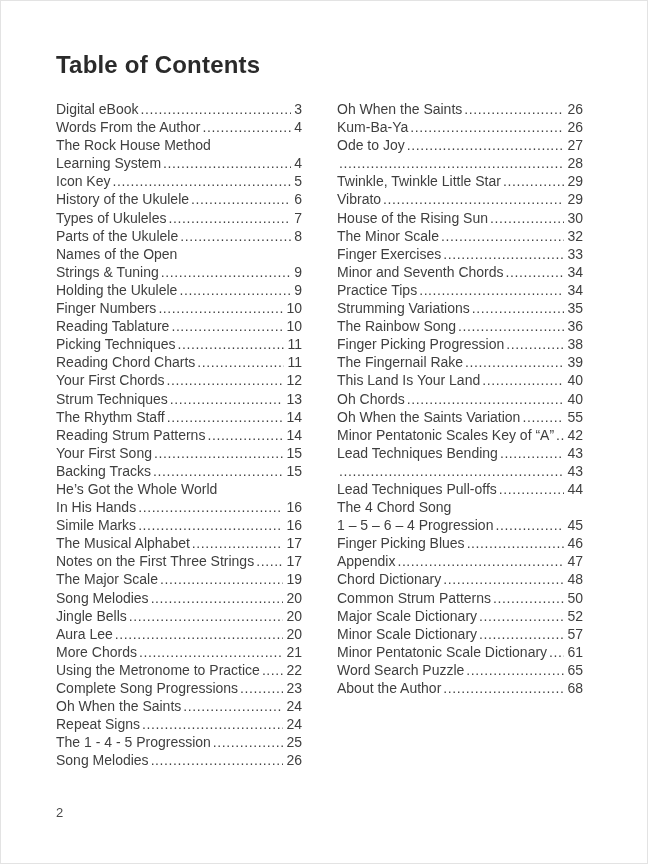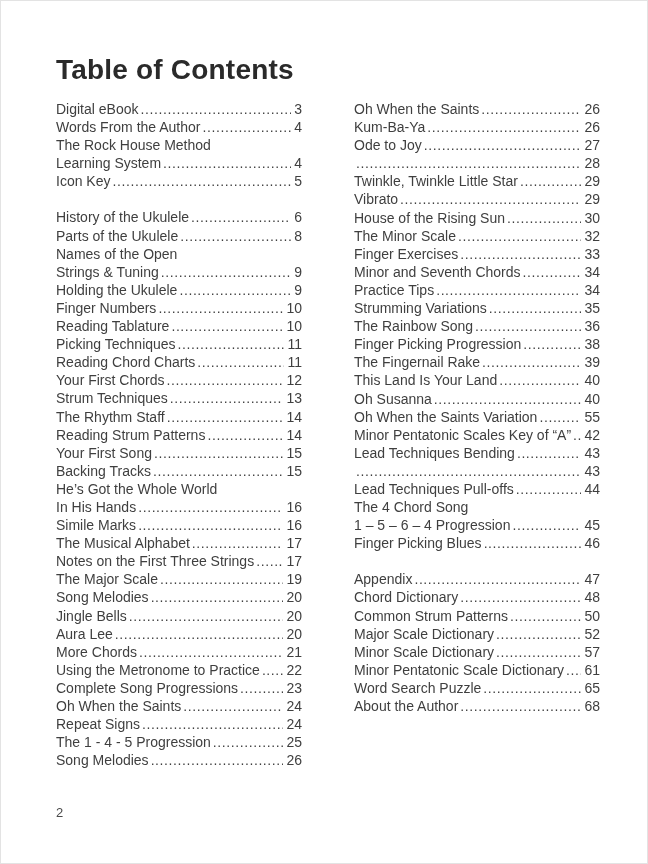--- a/index.html
+++ b/index.html
@@ -15,39 +15,38 @@
     border: 1px solid #e3e3e3;
     box-sizing: border-box;
     font-family: "Liberation Sans", sans-serif;
     color: #3f3f3f;
     overflow: hidden;
   }
   .page-title {
     position: absolute;
     top: 34px;
     left: 55px;
-    font-size: 28px;
+    font-size: 24px;
     font-weight: bold;
     color: #2a2a2a;
     letter-spacing: 0.2px;
   }
   .toc {
     position: absolute;
     top: 99px;
     left: 55px;
     width: 533px;
     display: flex;
-    gap: 52px;
+    gap: 35px;
   }
   .toc-col {
     width: 246px;
     flex: 0 0 246px;
   }
   .toc-block + .toc-block {
-    margin-top: 18px;
   }
   .toc-entry {
     display: flex;
     font-size: 14px;
     line-height: 18.1px;
     white-space: nowrap;
   }
   .toc-label {
     flex: 0 0 auto;
   }
@@ -106,20 +105,25 @@
             <span class="toc-page">5</span>
           </div>
         </div>
         <div class="toc-block">
           <div class="toc-entry">
             <span class="toc-label">History of the Ukulele</span>
             <span class="toc-dots"></span>
             <span class="toc-page">6</span>
           </div>
           <div class="toc-entry">
+            <span class="toc-label">Types of Ukuleles</span>
+            <span class="toc-dots"></span>
+            <span class="toc-page">7</span>
+          </div>
+          <div class="toc-entry">
             <span class="toc-label">Parts of the Ukulele</span>
             <span class="toc-dots"></span>
             <span class="toc-page">8</span>
           </div>
           <div class="toc-entry">
             <span class="toc-label">Names of the Open</span>
           </div>
           <div class="toc-entry">
             <span class="toc-label">Strings &amp; Tuning</span>
             <span class="toc-dots"></span>
@@ -335,21 +339,21 @@
             <span class="toc-label">The Fingernail Rake</span>
             <span class="toc-dots"></span>
             <span class="toc-page">39</span>
           </div>
           <div class="toc-entry">
             <span class="toc-label">This Land Is Your Land</span>
             <span class="toc-dots"></span>
             <span class="toc-page">40</span>
           </div>
           <div class="toc-entry">
-            <span class="toc-label">Oh Susanna</span>
+            <span class="toc-label">Oh Chords</span>
             <span class="toc-dots"></span>
             <span class="toc-page">40</span>
           </div>
           <div class="toc-entry">
             <span class="toc-label">Oh When the Saints Variation</span>
             <span class="toc-dots"></span>
             <span class="toc-page">55</span>
           </div>
           <div class="toc-entry">
             <span class="toc-label">Minor Pentatonic Scales Key of “A”</span>

